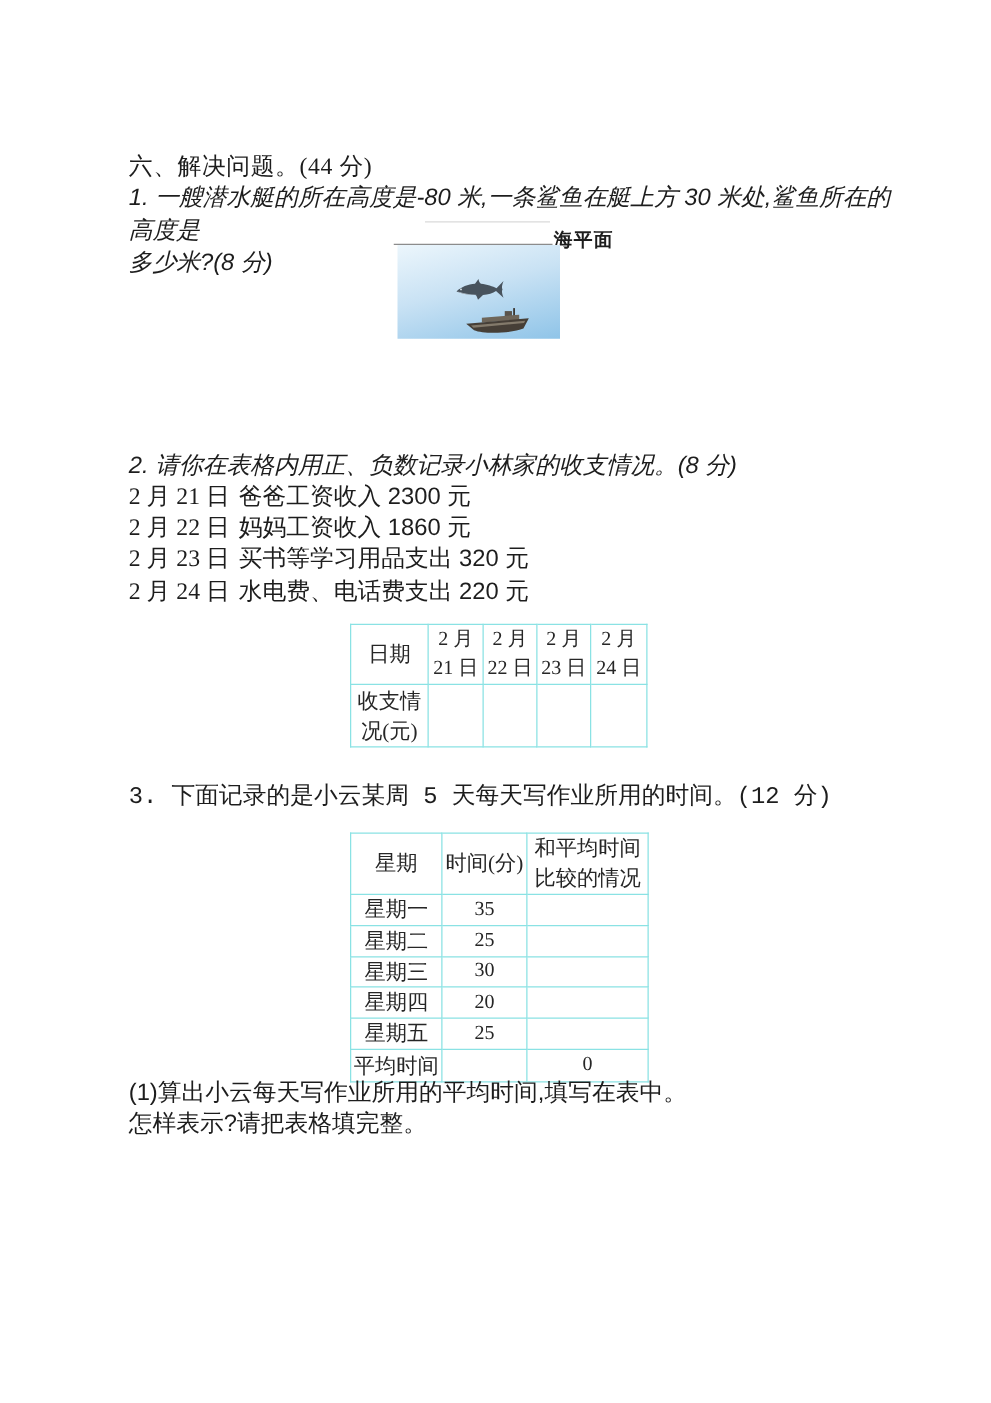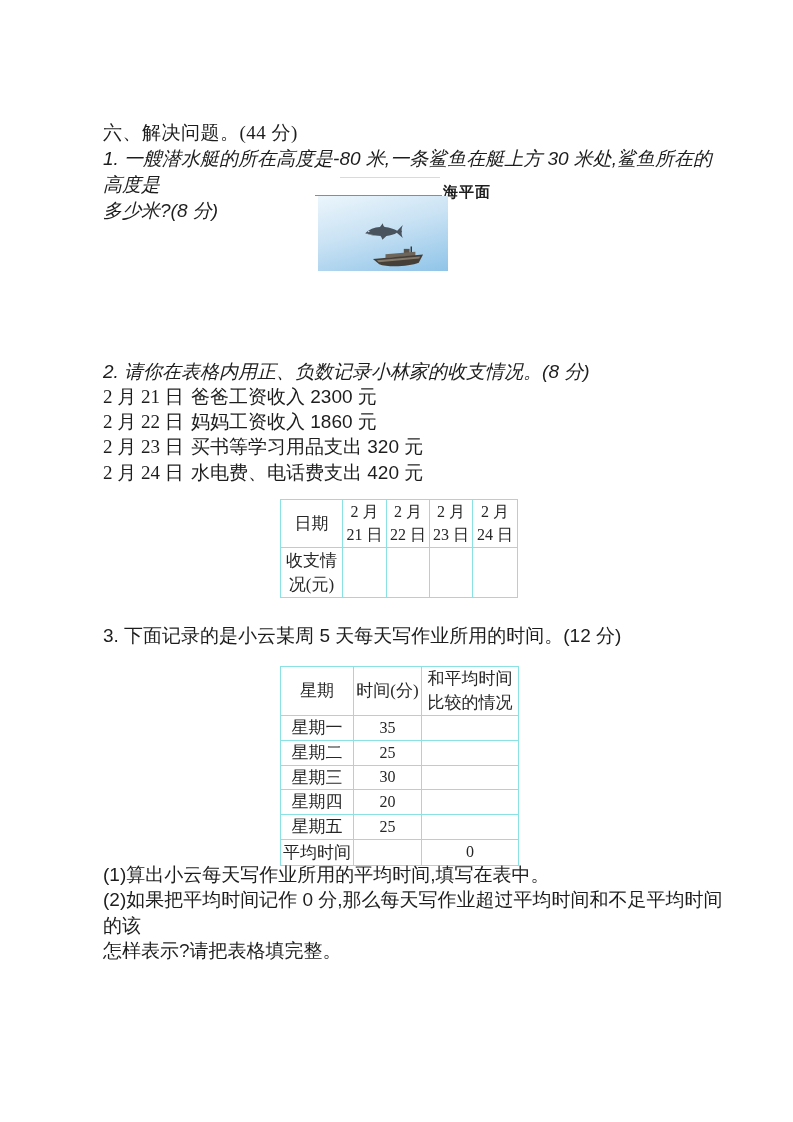--- a/index.html
+++ b/index.html
@@ -48,21 +48,21 @@
     border:1px solid var(--table_border);
     text-align:center; vertical-align:middle;
     white-space:pre-line; line-height:1.4; color:#262626;font-family:Liberation Serif, serif;
   }
 
   #t1 { left:280px; top:499px; width:237px; font-size:17px; }
   #t1 tr:nth-child(1) { height:48px; }
   #t1 tr:nth-child(2) { height:50px;padding-left:28px; }
   #t1 .datehead { font-family:"Liberation Serif","DejaVu Serif",serif; font-size:16px; }
 
-  #q3-title { left:103px; top:623px; font-size:19px; }
+  #q3-title { left:103px; top:623px; font-size:19px;font-family:Liberation Mono, monospace; }
 
   #t2 { left:280px; top:666px; width:238px; font-size:17px; }
   #t2 tr:nth-child(1) { height:49px; }
   #t2 tr { height:24px; }
   #t2 tr:nth-child(7) { height:26px; }
   #t2 .num { font-family:"Liberation Serif","DejaVu Serif",serif; font-size:16px; }
 
   
   #notes { left:103px; top:862px; width:620px; font-size:19px; line-height:25.3px; }
 </style>
@@ -106,21 +106,21 @@
   <div class="rec">
     <span class="rec-date">2 月 22 日</span>
     <span>妈妈工资收入 1860 元</span>
   </div>
   <div class="rec">
     <span class="rec-date">2 月 23 日</span>
     <span>买书等学习用品支出 320 元</span>
   </div>
   <div class="rec">
     <span class="rec-date">2 月 24 日</span>
-    <span>水电费、电话费支出 420 元</span>
+    <span>水电费、电话费支出 220 元</span>
   </div>
 </div>
 
 <table class="abs" id="t1">
   <colgroup>
     <col style="width:62px">
       <col style="width:44px">
       <col style="width:43px">
       <col style="width:43px">
       <col style="width:45px">
@@ -191,15 +191,14 @@
   <tr>
     <td>平均时间</td>
     <td class="num"></td>
     <td class="num">0</td>
   </tr>
 </tbody>
   </table>
 
 <div class="abs" id="notes">
   <div>(1)算出小云每天写作业所用的平均时间,填写在表中。</div>
-  <div>(2)如果把平均时间记作 0 分,那么每天写作业超过平均时间和不足平均时间的该</div>
   <div>怎样表示?请把表格填完整。</div>
 </div>
 
 </body></html>

